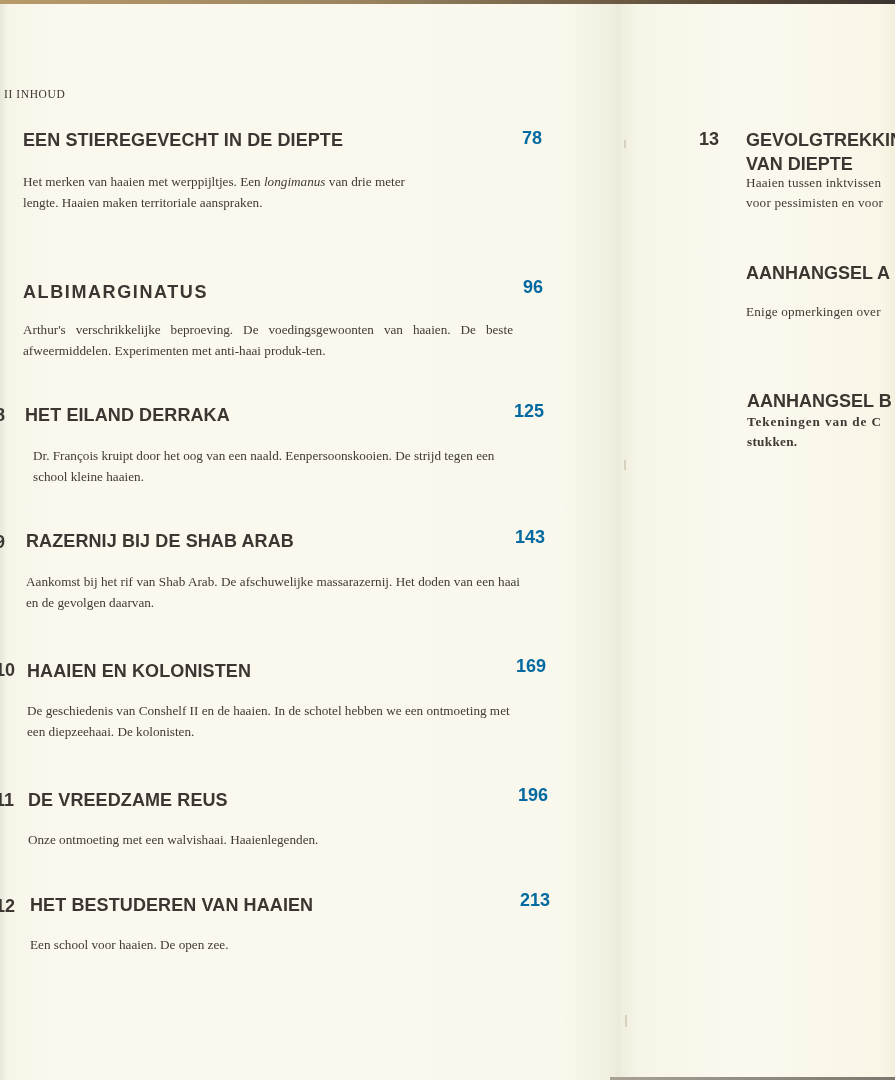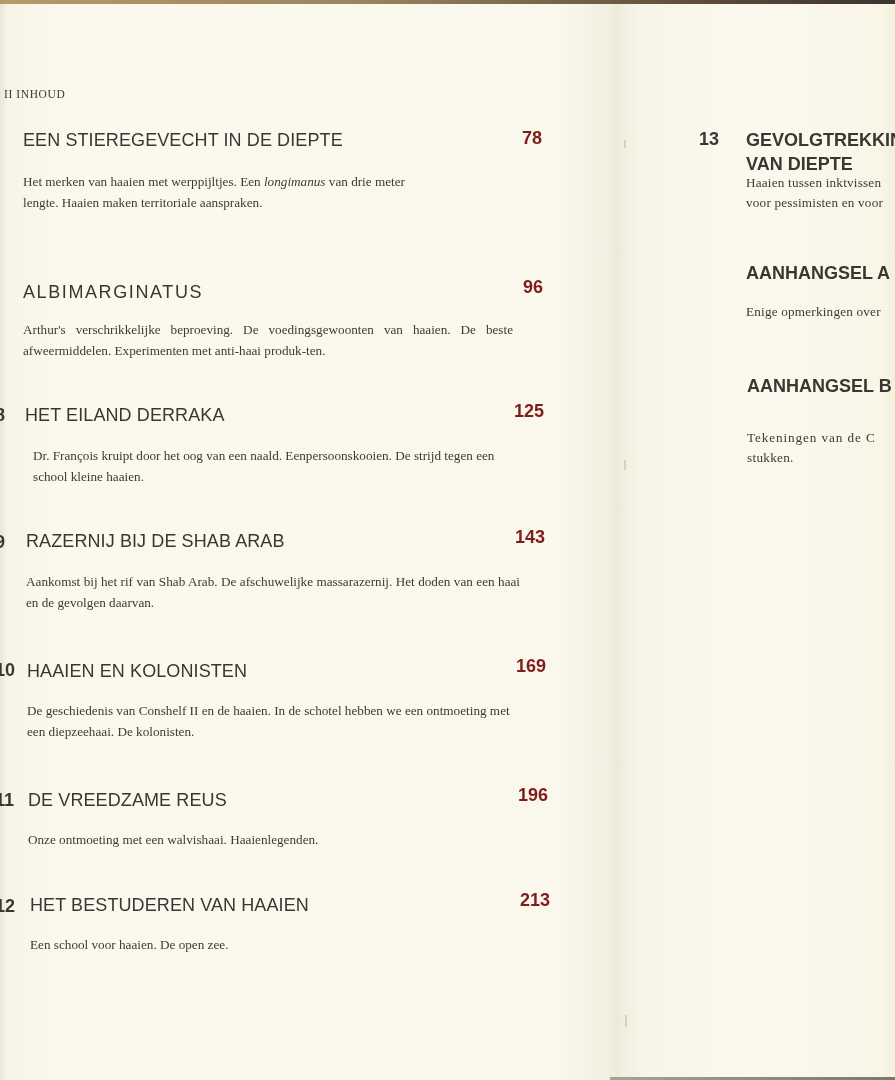--- a/index.html
+++ b/index.html
@@ -29,27 +29,27 @@
       font-family: "Liberation Serif", serif; font-size: 11.5px; letter-spacing: 0.6px;
       color: #3a3530;
     }
     .marg-num {
       position: absolute; left: -5px;
       font-family: "Liberation Sans", sans-serif; font-weight: bold; font-size: 18px;
       color: #3b3631;
     }
     .title {
       position: absolute;
-      font-family: "Liberation Sans", sans-serif; font-weight: normal; font-size: 18px;
+      font-family: "Liberation Sans", sans-serif; font-weight: bold; font-size: 18px;
       color: #3b3631; letter-spacing: 0.1px; line-height: 24px; margin: 0;
     }
     .page-no {
       position: absolute;
       font-family: "Liberation Sans", sans-serif; font-weight: bold; font-size: 18px;
-      color: #7f1d1d; text-align: right; width: 60px;
+      color: #0369a1; text-align: right; width: 60px;
     }
     .desc {
       position: absolute;
       font-family: "Liberation Serif", serif; font-size: 13.2px; line-height: 20.5px;
       color: #3e3934; margin: 0; text-align: justify;
     }
     .desc i { font-style: italic; }
     .r-num {
       position: absolute;
       font-family: "Liberation Sans", sans-serif; font-weight: bold; font-size: 18px;
@@ -153,22 +153,22 @@
         <span>voor pessimisten en voor</span>
       </div>
     </div>
 
     <div>
       <div class="r-title" style="left:126px; top:261px;">AANHANGSEL A</div>
       <div class="r-desc" style="left:126px; top:302px;">Enige opmerkingen over</div>
     </div>
 
     <div>
-      <div class="r-title" style="left:127px; top:374px;">AANHANGSEL B</div>
-      <div class="r-desc" style="left:127px; top:428px; letter-spacing:0.9px;">
+      <div class="r-title" style="left:127px; top:389px;">AANHANGSEL B</div>
+      <div class="r-desc" style="left:127px; top:412px; letter-spacing:0.9px;font-weight:bold;">
         <span>Tekeningen van de C</span><br>
         <span style="letter-spacing:0.3px;">stukken.</span>
       </div>
     </div>
   </div>
 
   <div class="bottom-edge"></div>
 </div>
 
 </body></html>

